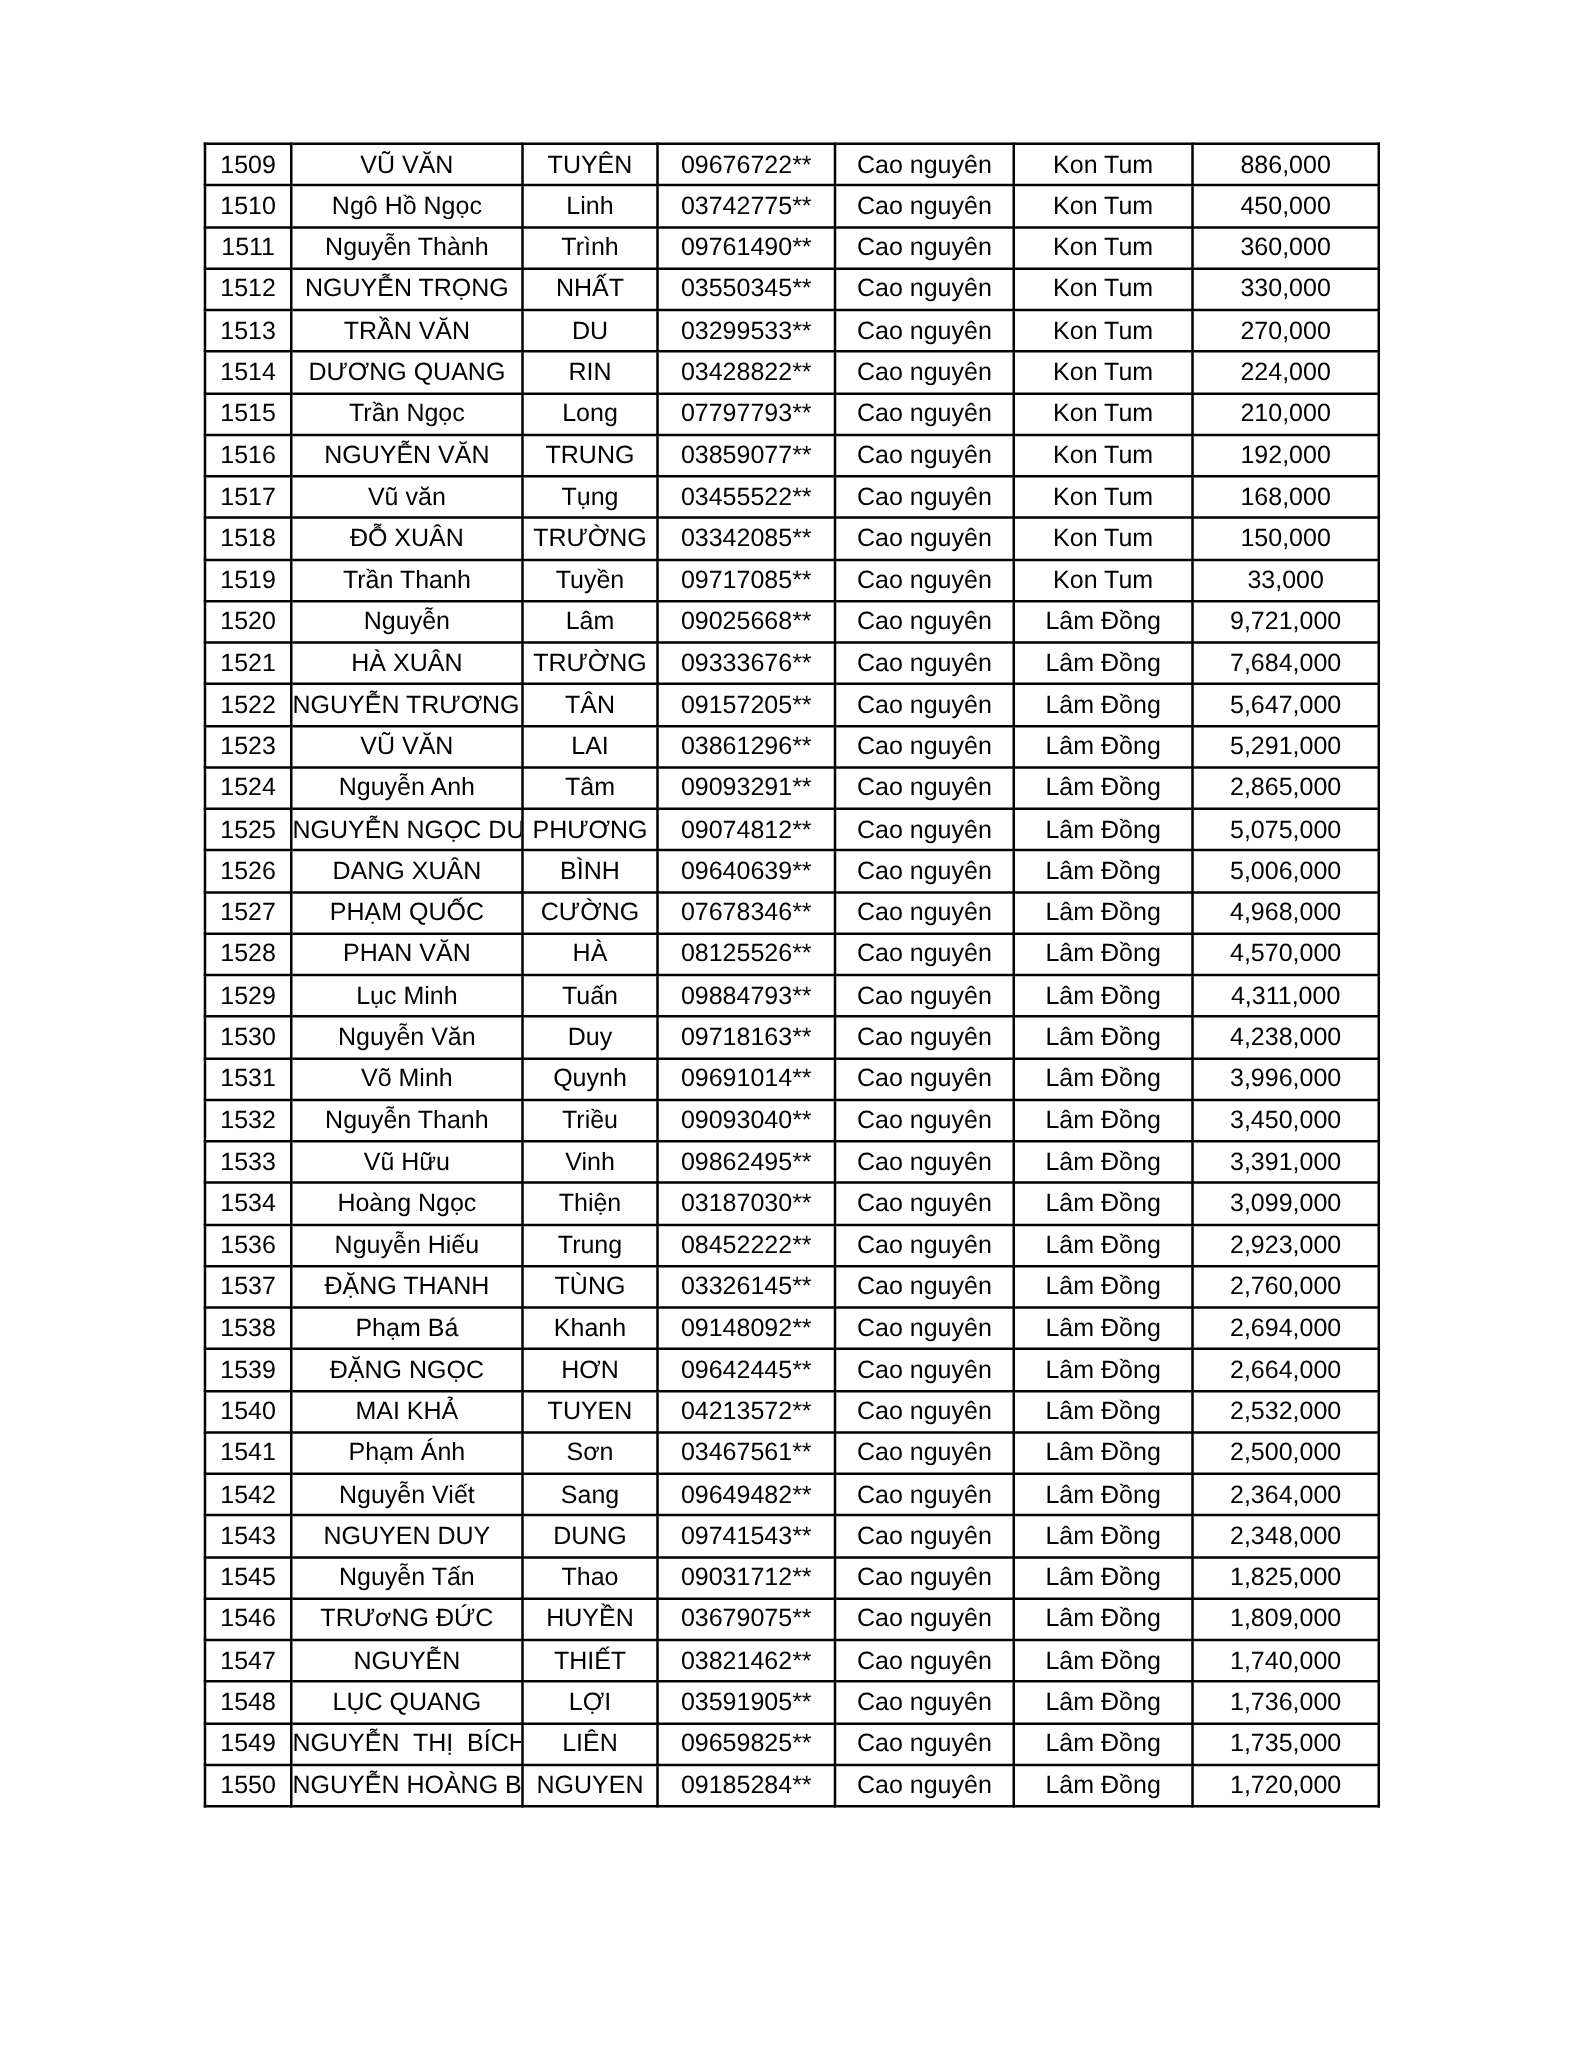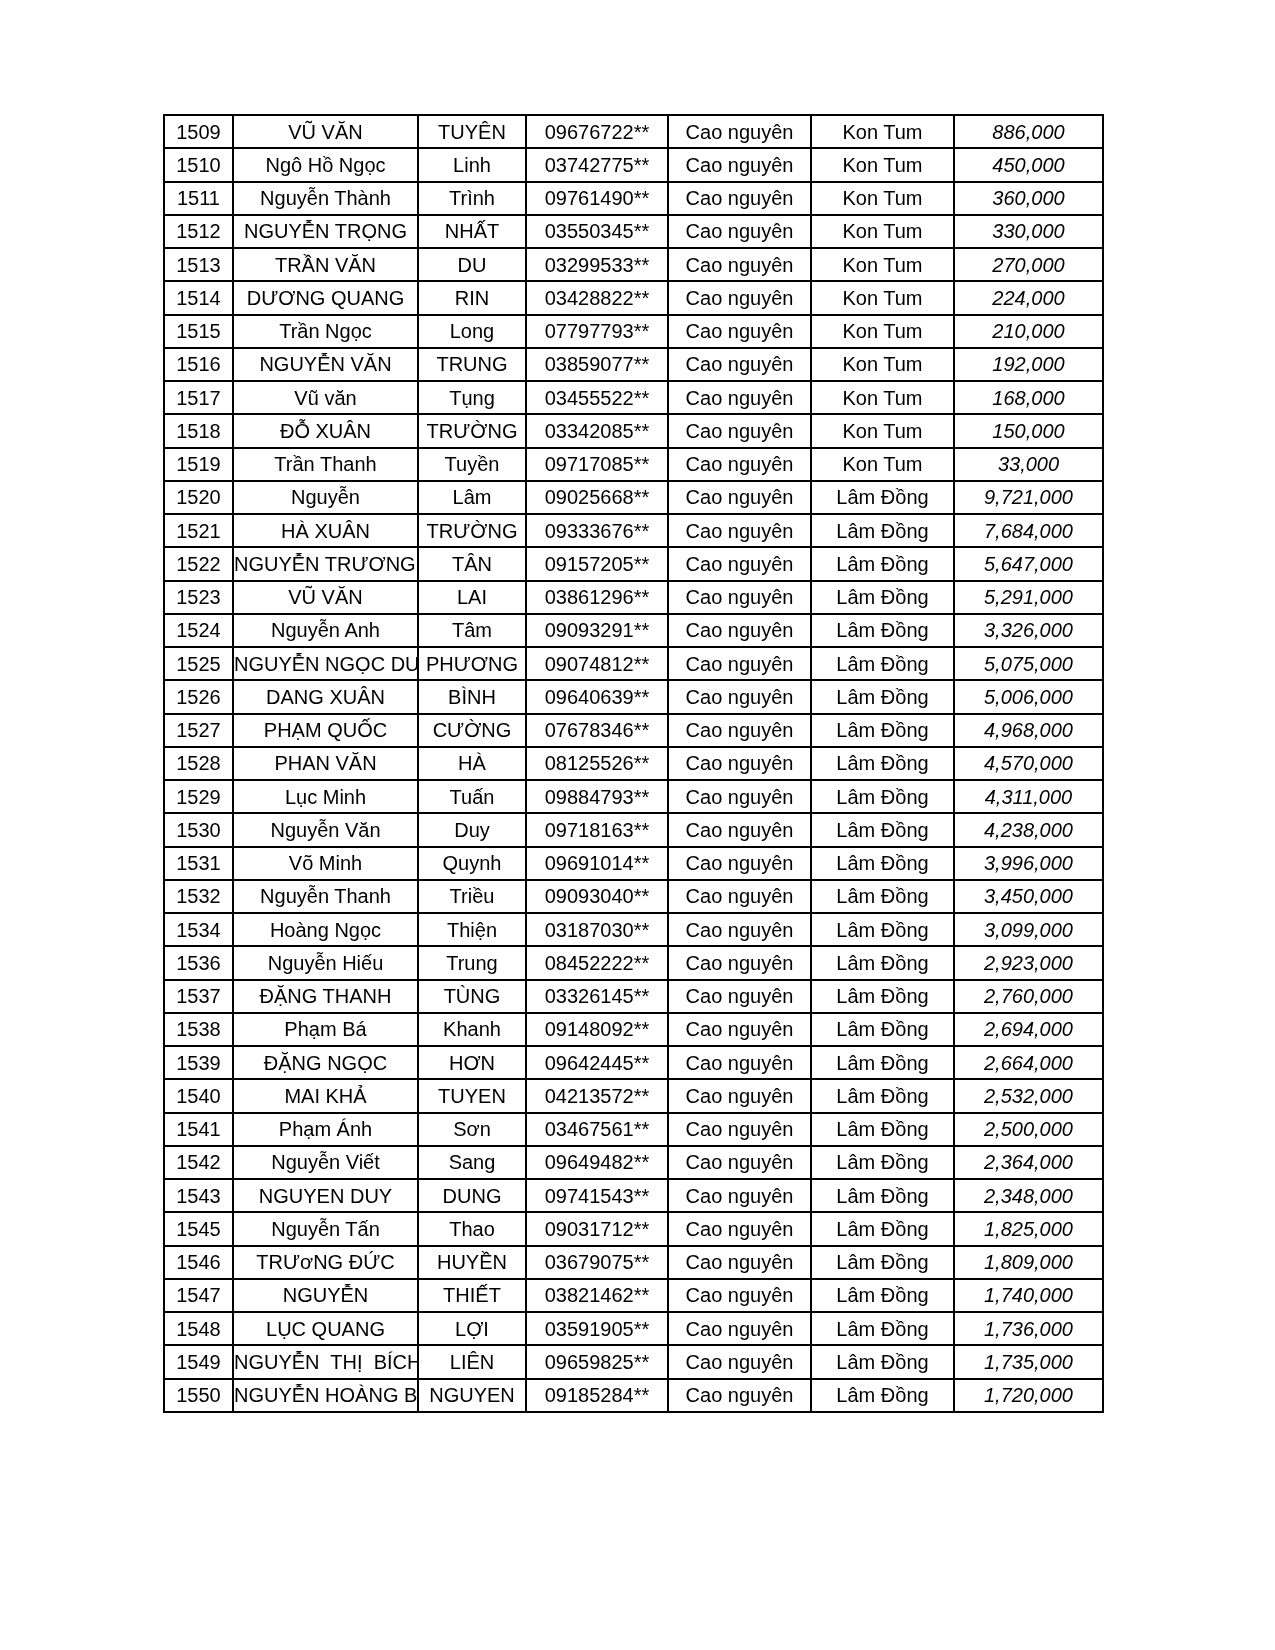--- a/index.html
+++ b/index.html
@@ -36,21 +36,20 @@
     white-space: pre;
     overflow: hidden;
   }
   td.c-id {
     text-align: right;
     padding-right: 4px;
   }
   td.c-amount {
     text-align: right;
     padding-right: 10px;
-    font-style: italic;
   }
 </style>
 </head>
 <body>
 
 <div class="page">
   <table class="winners">
     <colgroup>
       <col style="width:69px">
       <col style="width:185px">
@@ -211,21 +210,21 @@
     <td class="c-amount">5,291,000</td>
   </tr>
 
   <tr>
     <td class="c-id">1524</td>
     <td class="c-name">Nguyễn Anh</td>
     <td class="c-last">Tâm</td>
     <td class="c-phone">09093291**</td>
     <td class="c-region">Cao nguyên</td>
     <td class="c-province">Lâm Đồng</td>
-    <td class="c-amount">3,326,000</td>
+    <td class="c-amount">2,865,000</td>
   </tr>
 
   <tr>
     <td class="c-id">1525</td>
     <td class="c-name">NGUYỄN NGỌC DUY</td>
     <td class="c-last">PHƯƠNG</td>
     <td class="c-phone">09074812**</td>
     <td class="c-region">Cao nguyên</td>
     <td class="c-province">Lâm Đồng</td>
     <td class="c-amount">5,075,000</td>
@@ -294,20 +293,29 @@
   <tr>
     <td class="c-id">1532</td>
     <td class="c-name">Nguyễn Thanh</td>
     <td class="c-last">Triều</td>
     <td class="c-phone">09093040**</td>
     <td class="c-region">Cao nguyên</td>
     <td class="c-province">Lâm Đồng</td>
     <td class="c-amount">3,450,000</td>
   </tr>
 
+  <tr>
+    <td class="c-id">1533</td>
+    <td class="c-name">Vũ Hữu</td>
+    <td class="c-last">Vinh</td>
+    <td class="c-phone">09862495**</td>
+    <td class="c-region">Cao nguyên</td>
+    <td class="c-province">Lâm Đồng</td>
+    <td class="c-amount">3,391,000</td>
+  </tr>
 
   <tr>
     <td class="c-id">1534</td>
     <td class="c-name">Hoàng Ngọc</td>
     <td class="c-last">Thiện</td>
     <td class="c-phone">03187030**</td>
     <td class="c-region">Cao nguyên</td>
     <td class="c-province">Lâm Đồng</td>
     <td class="c-amount">3,099,000</td>
   </tr>

